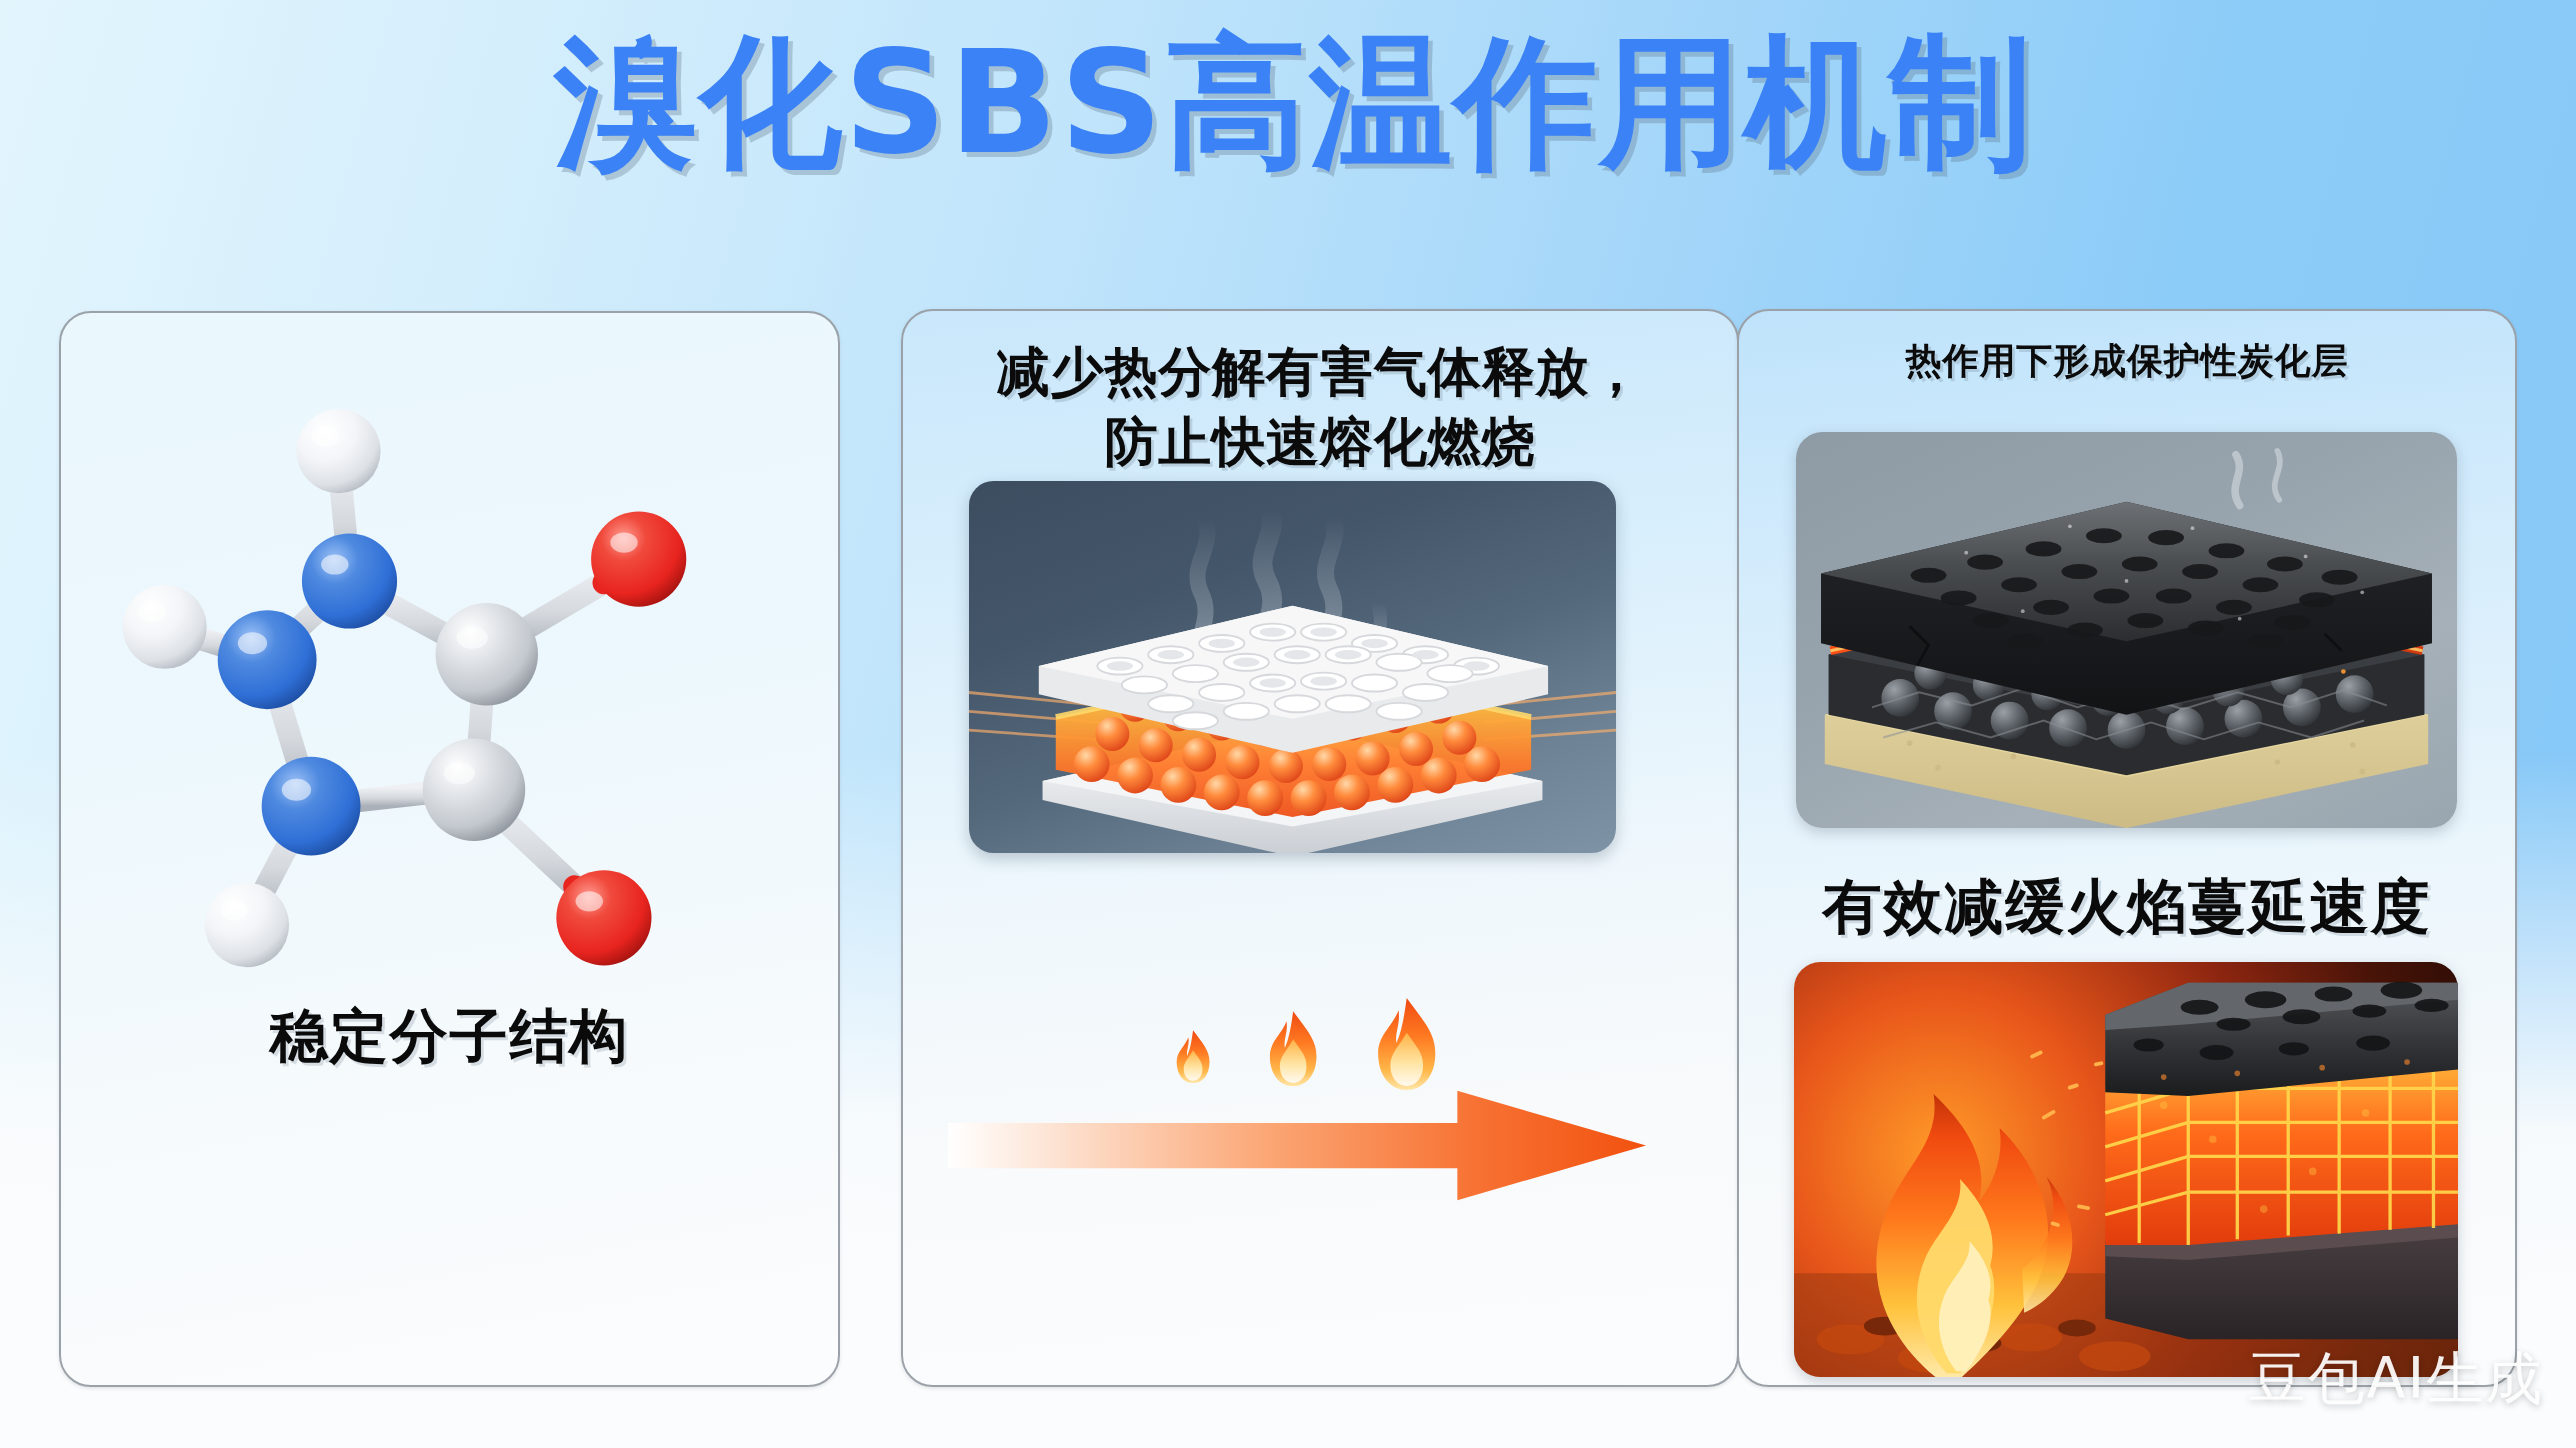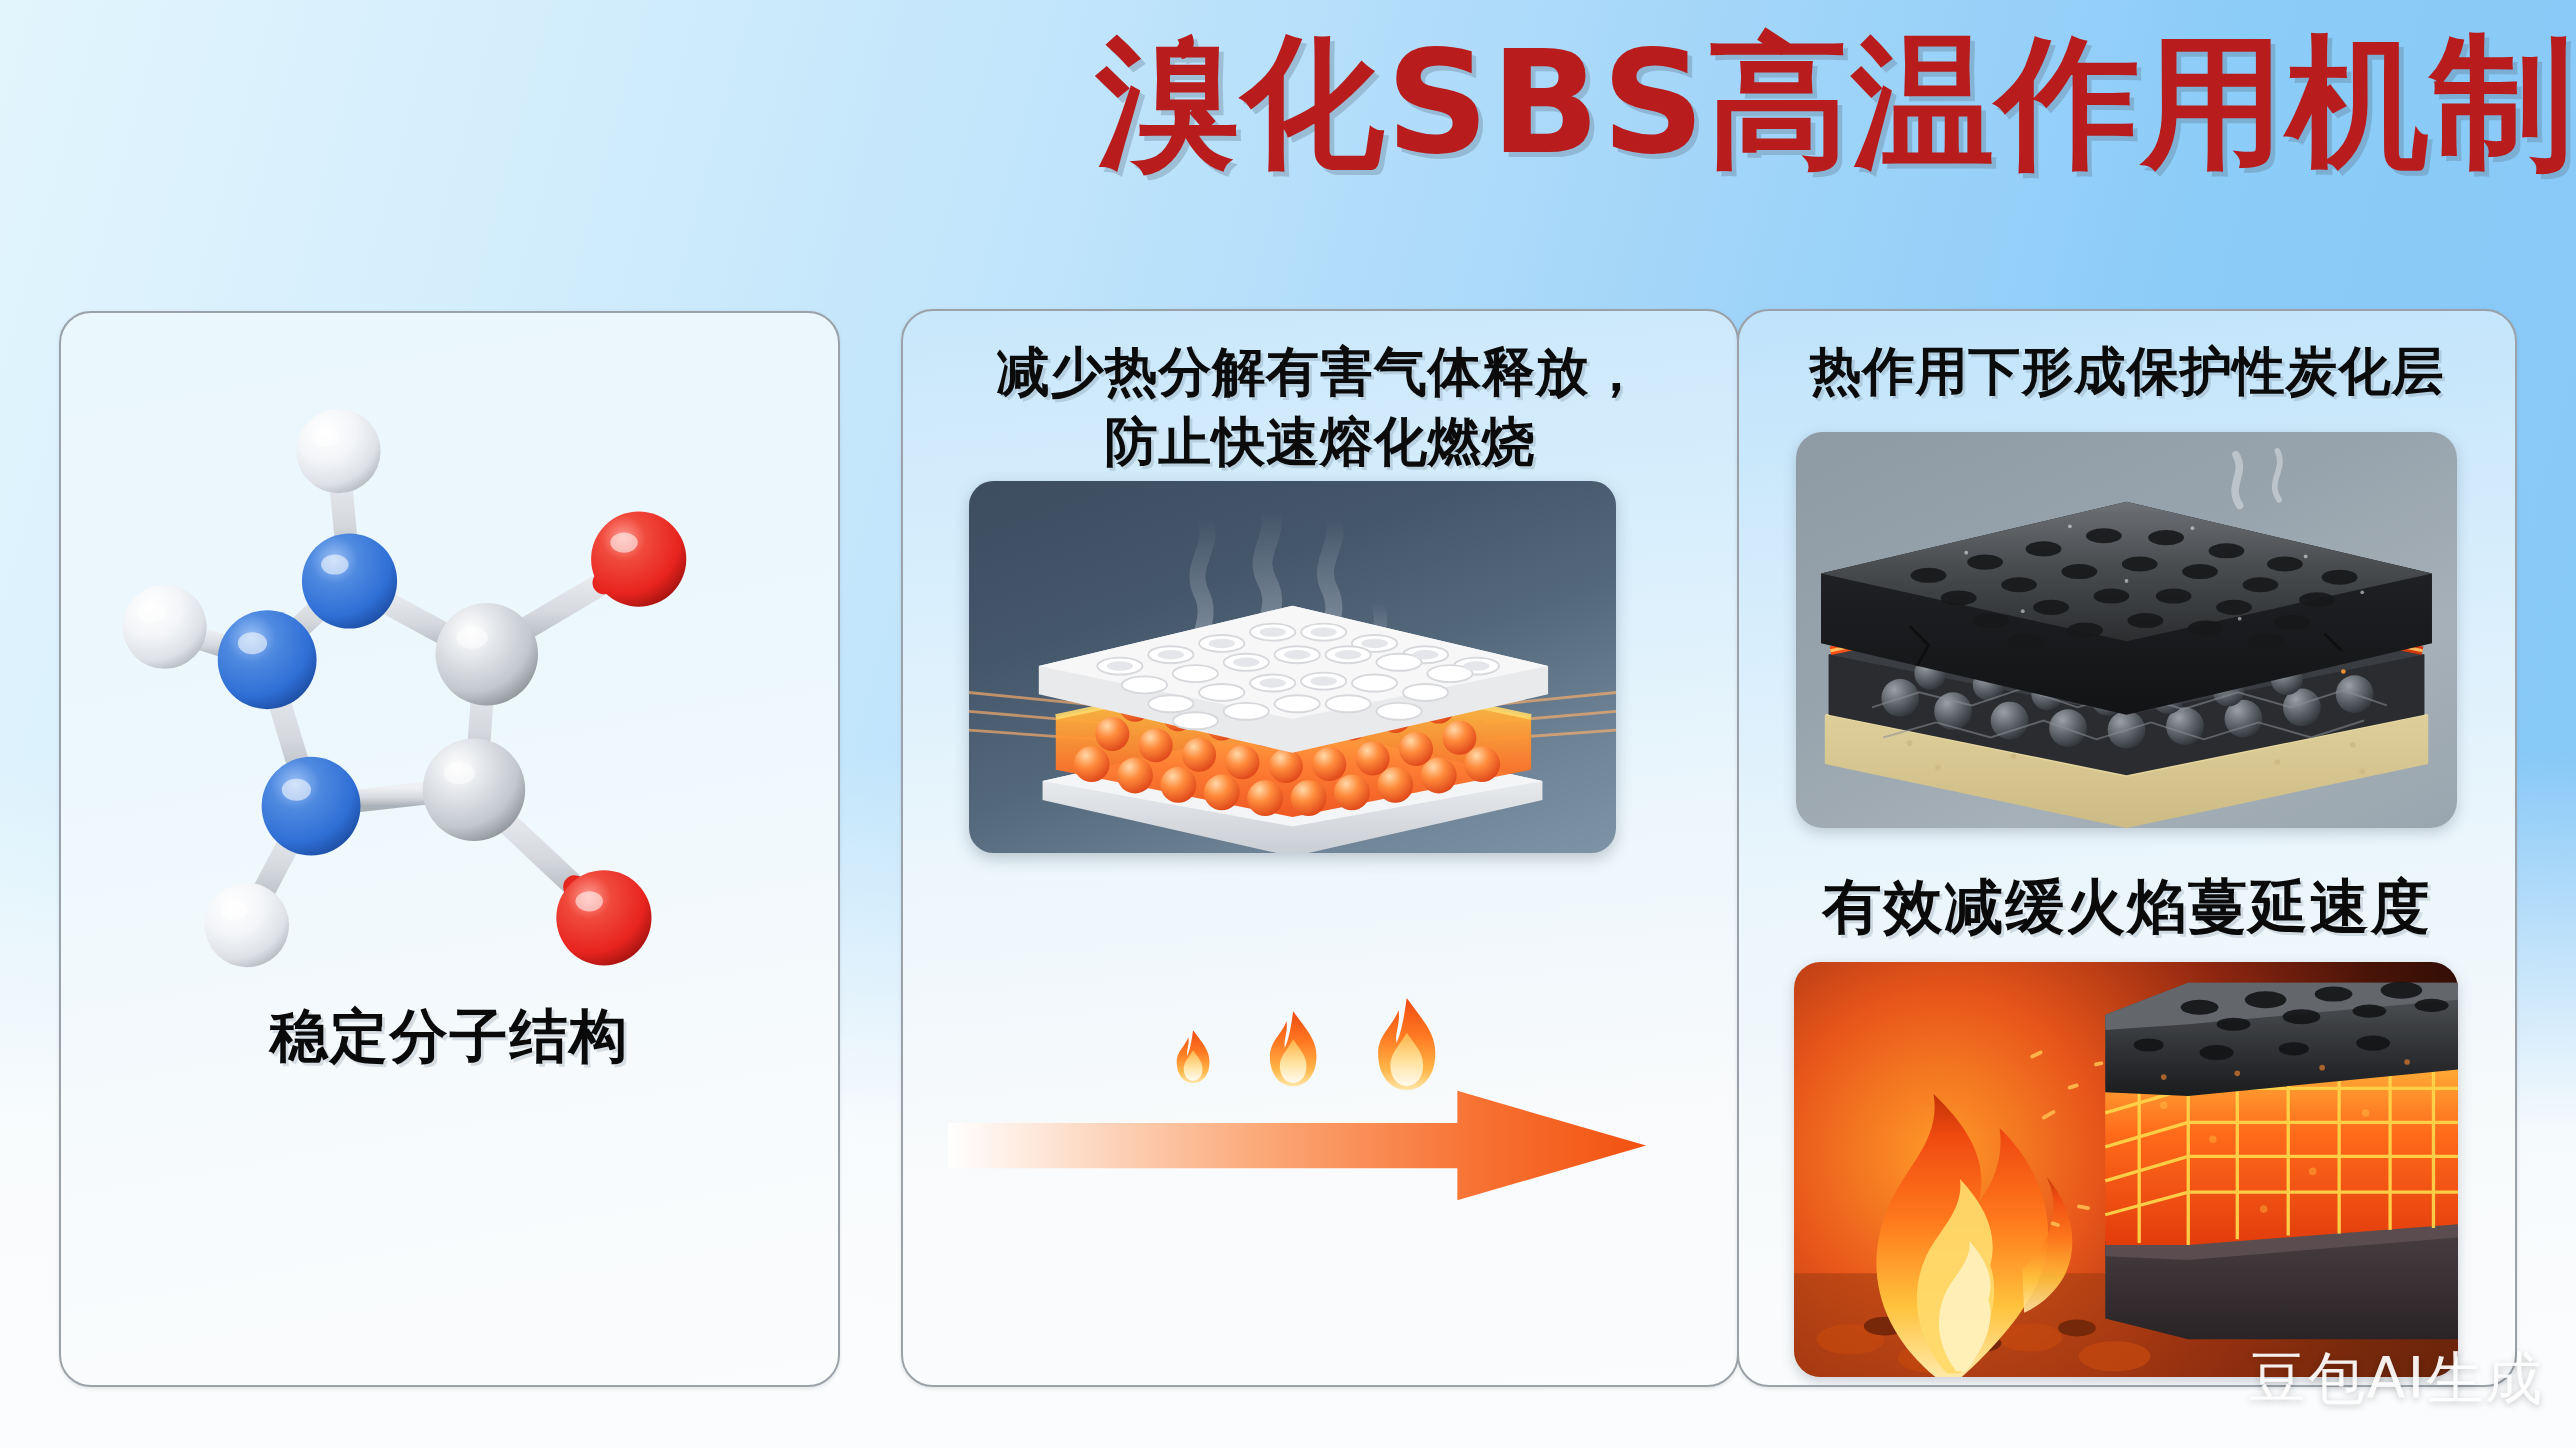--- a/index.html
+++ b/index.html
@@ -8,24 +8,24 @@
     font-family:"Liberation Sans","DejaVu Sans",sans-serif;
     background:
       linear-gradient(to bottom, rgba(255,255,255,0) 52%, rgba(250,252,253,0.96) 78%, #fbfcfd 92%),
       linear-gradient(105deg, #e2f5fd 0%, #d6effc 16%, #bfe4fb 38%, #a4d6f9 58%, #8cccf8 76%, #85c7f7 100%);
     position:relative;
   }
 
   
   #title{
     position:absolute; left:0; right:0; top:21px;
-    text-align:right;
+    text-align:center;
     font-size:143px; line-height:1.15;
     font-weight:900; letter-spacing:1.9px;
-    color:#b91c1c;
+    color:#3b82f6;
     text-shadow:4.7px 4.7px 0 rgba(90,110,130,.30);
     font-family:"DejaVu Sans","Liberation Sans",sans-serif;
     white-space:nowrap;
     margin-left:12px;
   }
 
   
   .card{
     position:absolute;
     border:2.8px solid #9aa1a8;
@@ -40,21 +40,21 @@
   #card-3{ left:1737px;top:309px; width:780px;  height:1078px;
            background:linear-gradient(175deg,#bfe3fb 0%, #d4ecfc 24%, #e9f5fc 50%, #f7fafb 76%, #fbfcfd 100%); }
 
   .card-head{
     text-align:center; font-weight:900; color:#0b0b0b;
     font-family:"DejaVu Sans","Liberation Sans",sans-serif;
     text-shadow:2.8px 2.8px 0 rgba(120,135,150,.28);
     letter-spacing:0.9px; white-space:pre-line;
   }
   #head-2{ position:absolute; left:0; right:0; top:26.4px; font-size:53px; line-height:1.32; }
-  #head-3{ position:absolute; left:0; right:0; top:26.4px; font-size:52px; line-height:1.32; }
+  #head-3{ position:absolute; left:0; right:0; top:26.4px; font-size:36px; line-height:1.32; }
 
   .card-label{
     position:absolute; left:0; right:0; text-align:center;
     font-weight:900; color:#0a0a0a;
     font-family:"DejaVu Sans","Liberation Sans",sans-serif;
     text-shadow:2.8px 2.8px 0 rgba(120,135,150,.25);
     letter-spacing:1.9px; white-space:nowrap;
   }
   #label-1{ top:685px; font-size:58px; }
   #label-2{ top:566px; font-size:62px; }

